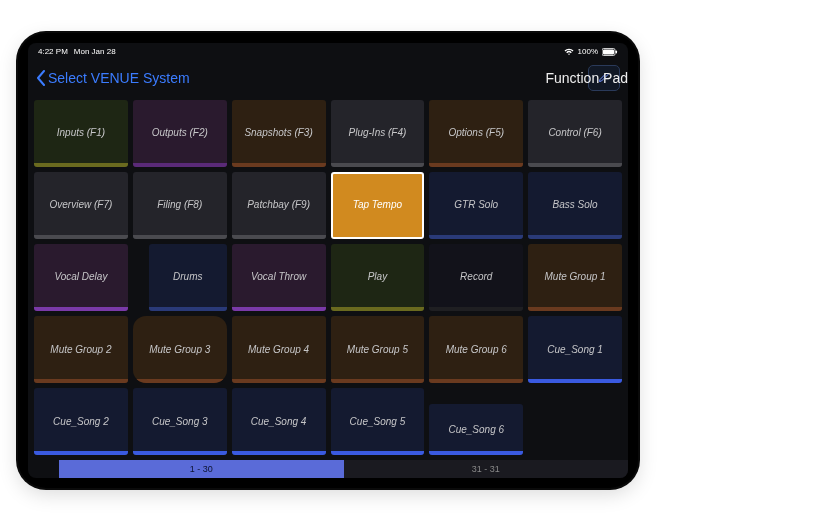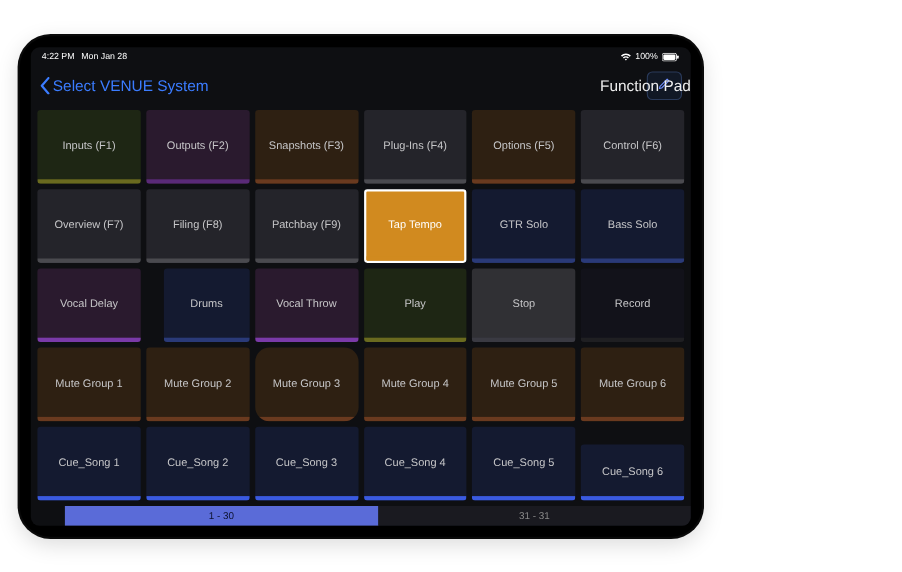--- a/index.html
+++ b/index.html
@@ -9,21 +9,21 @@
   .statusbar{height:18px;color:#fff;font-size:8px;display:flex;align-items:center;justify-content:space-between;padding:0 10px;}
   .statusbar .left{display:flex;gap:6px;}
   .statusbar .right{display:flex;gap:4px;align-items:center;}
   .wifi-ic svg, .batt-ic svg{display:block;}
   .navbar{height:34px;display:flex;align-items:center;position:relative;padding:0 8px;}
   .back{display:flex;align-items:center;color:#3b7cff;font-size:14px;gap:2px;cursor:pointer;}
   .back svg{display:block;}
   .title{position:absolute;left:0;right:0;text-align:right;color:#eee;font-size:14px;pointer-events:none;}
   .edit-btn{margin-left:auto;width:30px;height:24px;border:1px solid #2a3a5a;border-radius:5px;background:#111825;display:flex;align-items:center;justify-content:center;cursor:pointer;}
   .grid{flex:1;display:grid;grid-template-columns:repeat(6,1fr);grid-template-rows:repeat(5,1fr);gap:5px;padding:5px 6px 4px;}
-  .pad{position:relative;border-radius:3px;display:flex;align-items:center;justify-content:center;color:#c6c6c8;font-size:10px;font-weight:500;text-align:center;line-height:1.2;cursor:pointer;overflow:hidden;padding:0 4px;box-sizing:border-box;}
+  .pad{position:relative;border-radius:3px;display:flex;align-items:center;justify-content:center;color:#c6c6c8;font-size:10px;font-weight:500;text-align:center;line-height:1.2;cursor:pointer;overflow:hidden;padding:0 4px;box-sizing:border-box;font-style:italic;}
   .pad .accent{position:absolute;left:0;right:0;bottom:0;height:4px;}
   .pad.active{background:#d18a1f !important;color:#fff;border:2px solid #fff;box-sizing:border-box;}
   .pager{display:flex;height:18px;}
   .pager div{flex:1;display:flex;align-items:center;justify-content:center;font-size:9px;cursor:pointer;}
   .pager .sel{background:#5a6bd8;color:#0c1230;margin-left:31px;}
   .pager .un{background:#1a1a20;color:#888;}
 </style>
 </head>
 <body>
 <div class="stage">
@@ -127,24 +127,20 @@
             <div class="accent" style="background: rgb(42, 58, 120);"></div>
           </div>
           <div class="pad" style="background: rgb(42, 26, 46);">
             <span>Vocal Throw</span>
             <div class="accent" style="background: rgb(122, 58, 168);"></div>
           </div>
           <div class="pad" style="background: rgb(30, 38, 20);">
             <span>Play</span>
             <div class="accent" style="background: rgb(106, 106, 31);"></div>
           </div>
-          <div class="pad" style="background: rgb(48, 48, 52);">
-            <span>Stop</span>
-            <div class="accent" style="background: rgb(58, 58, 66);"></div>
-          </div>
           <div class="pad" style="background: rgb(18, 18, 26);">
             <span>Record</span>
             <div class="accent" style="background: rgb(31, 31, 34);"></div>
           </div>
           <div class="pad" style="background: rgb(46, 32, 18);">
             <span>Mute Group 1</span>
             <div class="accent" style="background: rgb(106, 58, 31);"></div>
           </div>
           <div class="pad" style="background: rgb(46, 32, 18);">
             <span>Mute Group 2</span>

